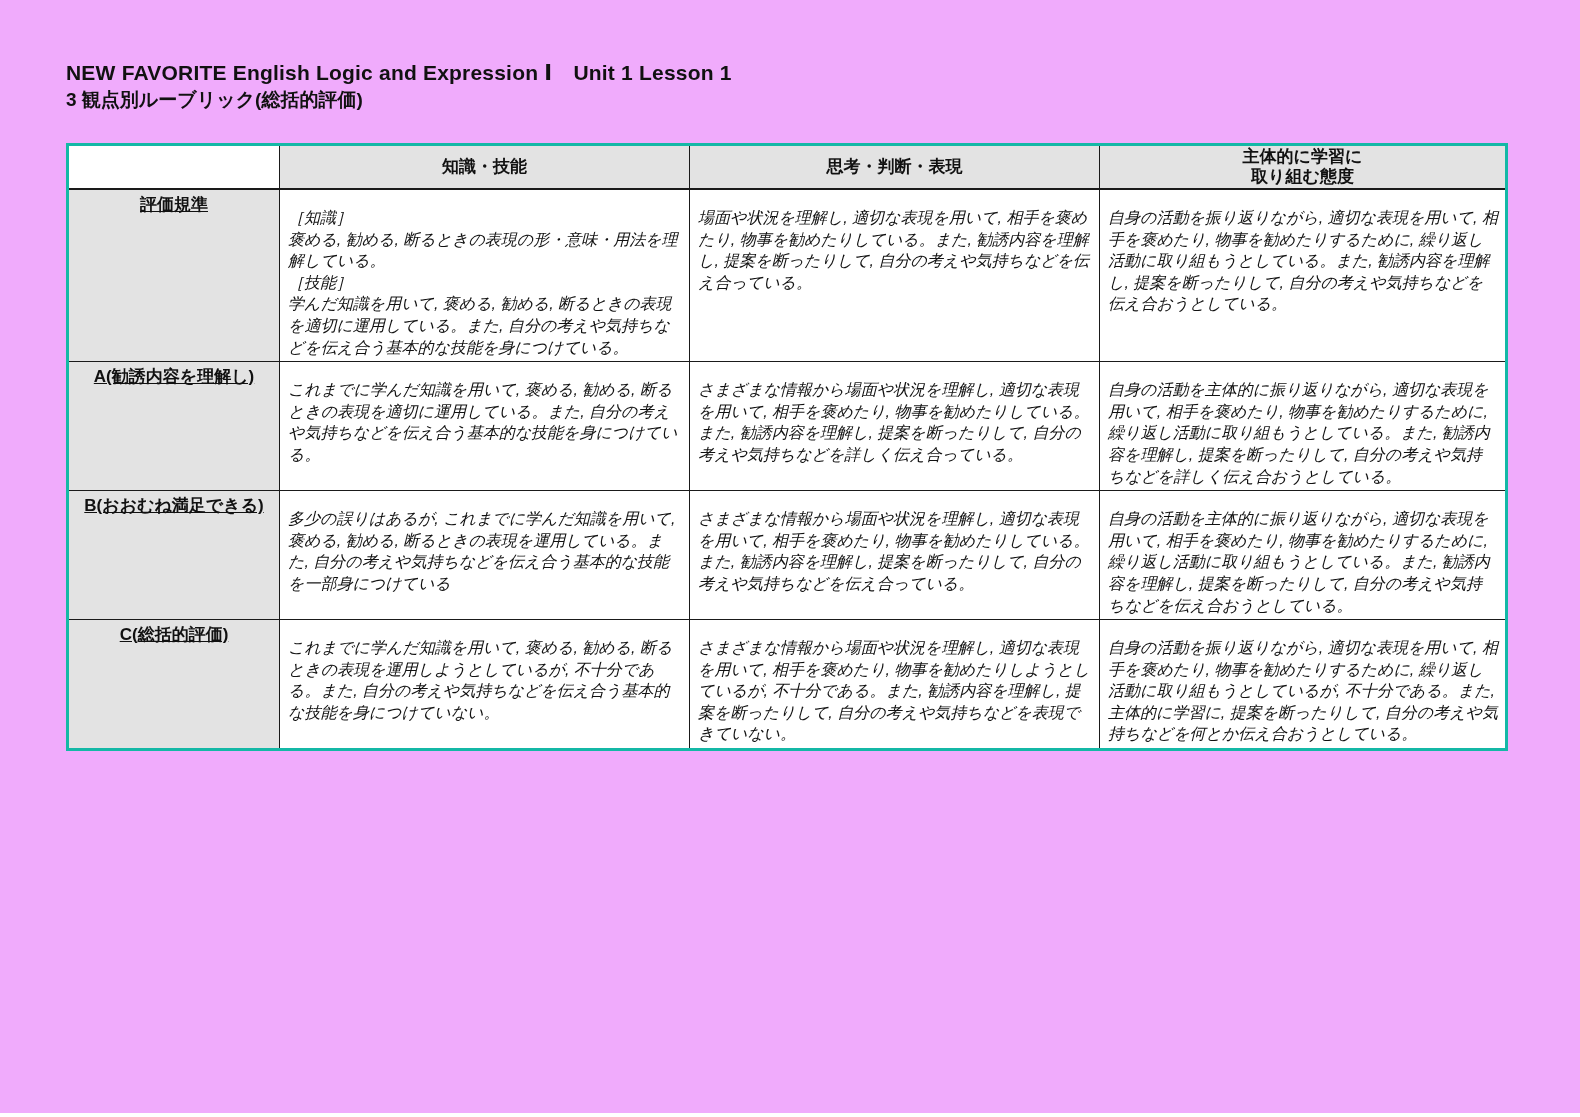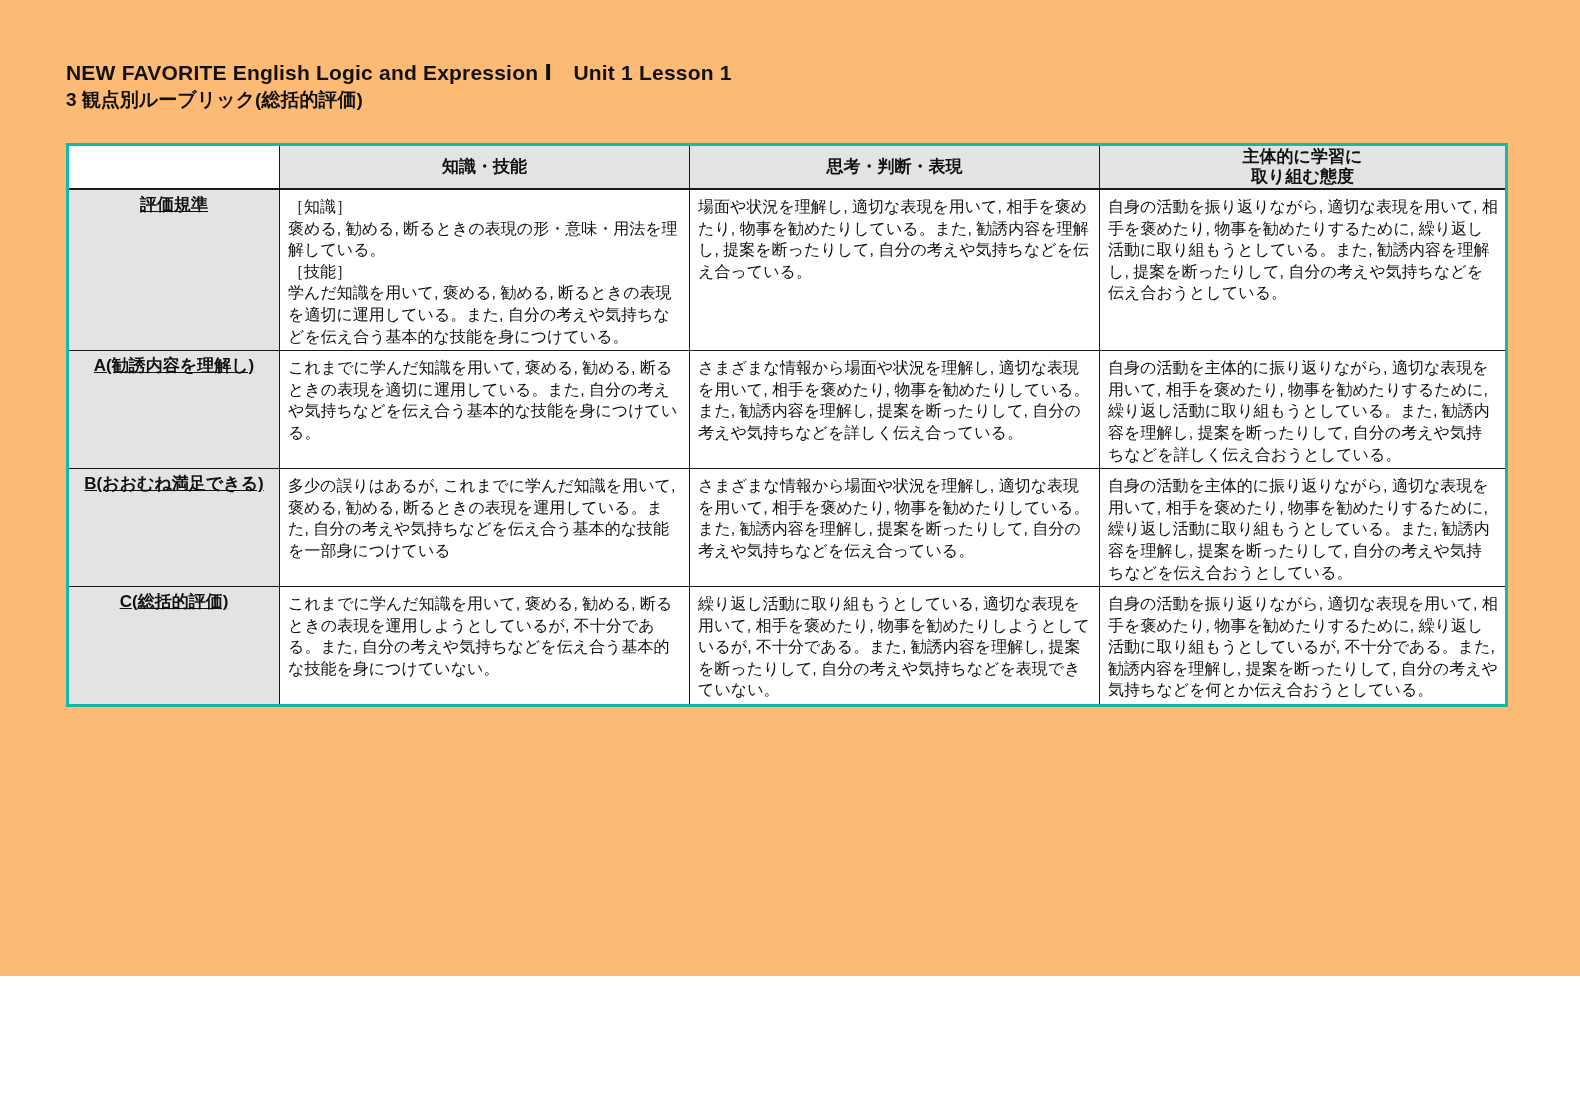--- a/index.html
+++ b/index.html
@@ -5,22 +5,22 @@
   html, body {
     margin: 0;
     padding: 0;
     background: #ffffff;
     color: #111111;
     font-family: "Liberation Sans", "DejaVu Sans", sans-serif;
   }
   .page {
     position: relative;
     width: 1580px;
-    height: 976px;
-    background: #fdba74;
+    height: 1113px;
+    background: #f0abfc;
     overflow: hidden;
   }
   .doc-header {
     position: absolute;
     left: 66px;
     top: 60px;
   }
   .doc-title {
     font-size: 21px;
     font-weight: bold;
@@ -74,23 +74,24 @@
     padding: 4px 4px;
     line-height: 21px;
     text-decoration: underline;
   }
   table.rubric tbody td {
     background: #ffffff;
     font-size: 16px;
     font-weight: normal;
     text-align: left;
     vertical-align: top;
-    padding: 6px 7px 3px 8px;
+    padding: 17px 7px 3px 8px;
     line-height: 21.6px;
     letter-spacing: 0px;
+    font-style: italic;
   }
   tr.row-criteria { height: 157px; }
   tr.row-a { height: 110px; }
   tr.row-b { height: 110px; margin-top: 32px; }
   tr.row-c { height: 109px; }
 </style>
 </head>
 <body>
 
 <div class="page">
@@ -134,19 +135,19 @@
       </tr>
       <tr class="row-b">
         <th class="row-label">B(おおむね満足できる)</th>
         <td>多少の誤りはあるが, これまでに学んだ知識を用いて, 褒める, 勧める, 断るときの表現を運用している。また, 自分の考えや気持ちなどを伝え合う基本的な技能を一部身につけている</td>
         <td>さまざまな情報から場面や状況を理解し, 適切な表現を用いて, 相手を褒めたり, 物事を勧めたりしている。また, 勧誘内容を理解し, 提案を断ったりして, 自分の考えや気持ちなどを伝え合っている。</td>
         <td>自身の活動を主体的に振り返りながら, 適切な表現を用いて, 相手を褒めたり, 物事を勧めたりするために, 繰り返し活動に取り組もうとしている。また, 勧誘内容を理解し, 提案を断ったりして, 自分の考えや気持ちなどを伝え合おうとしている。</td>
       </tr>
       <tr class="row-c">
         <th class="row-label">C(総括的評価)</th>
         <td>これまでに学んだ知識を用いて, 褒める, 勧める, 断るときの表現を運用しようとしているが, 不十分である。また, 自分の考えや気持ちなどを伝え合う基本的な技能を身につけていない。</td>
-        <td>繰り返し活動に取り組もうとしている, 適切な表現を用いて, 相手を褒めたり, 物事を勧めたりしようとしているが, 不十分である。また, 勧誘内容を理解し, 提案を断ったりして, 自分の考えや気持ちなどを表現できていない。</td>
-        <td>自身の活動を振り返りながら, 適切な表現を用いて, 相手を褒めたり, 物事を勧めたりするために, 繰り返し活動に取り組もうとしているが, 不十分である。また, 勧誘内容を理解し, 提案を断ったりして, 自分の考えや気持ちなどを何とか伝え合おうとしている。</td>
+        <td>さまざまな情報から場面や状況を理解し, 適切な表現を用いて, 相手を褒めたり, 物事を勧めたりしようとしているが, 不十分である。また, 勧誘内容を理解し, 提案を断ったりして, 自分の考えや気持ちなどを表現できていない。</td>
+        <td>自身の活動を振り返りながら, 適切な表現を用いて, 相手を褒めたり, 物事を勧めたりするために, 繰り返し活動に取り組もうとしているが, 不十分である。また, 主体的に学習に, 提案を断ったりして, 自分の考えや気持ちなどを何とか伝え合おうとしている。</td>
       </tr>
     </tbody>
   </table>
 
 </div>
 
 </body></html>

